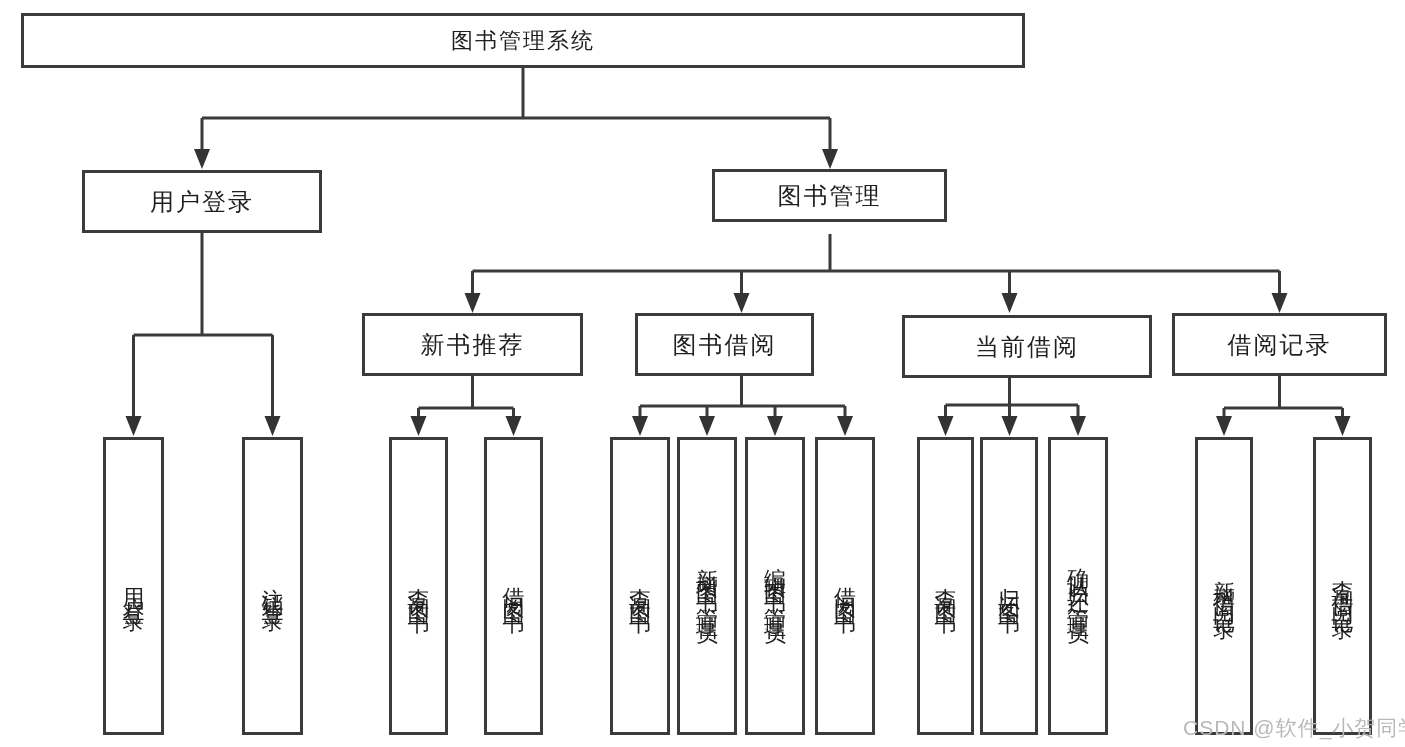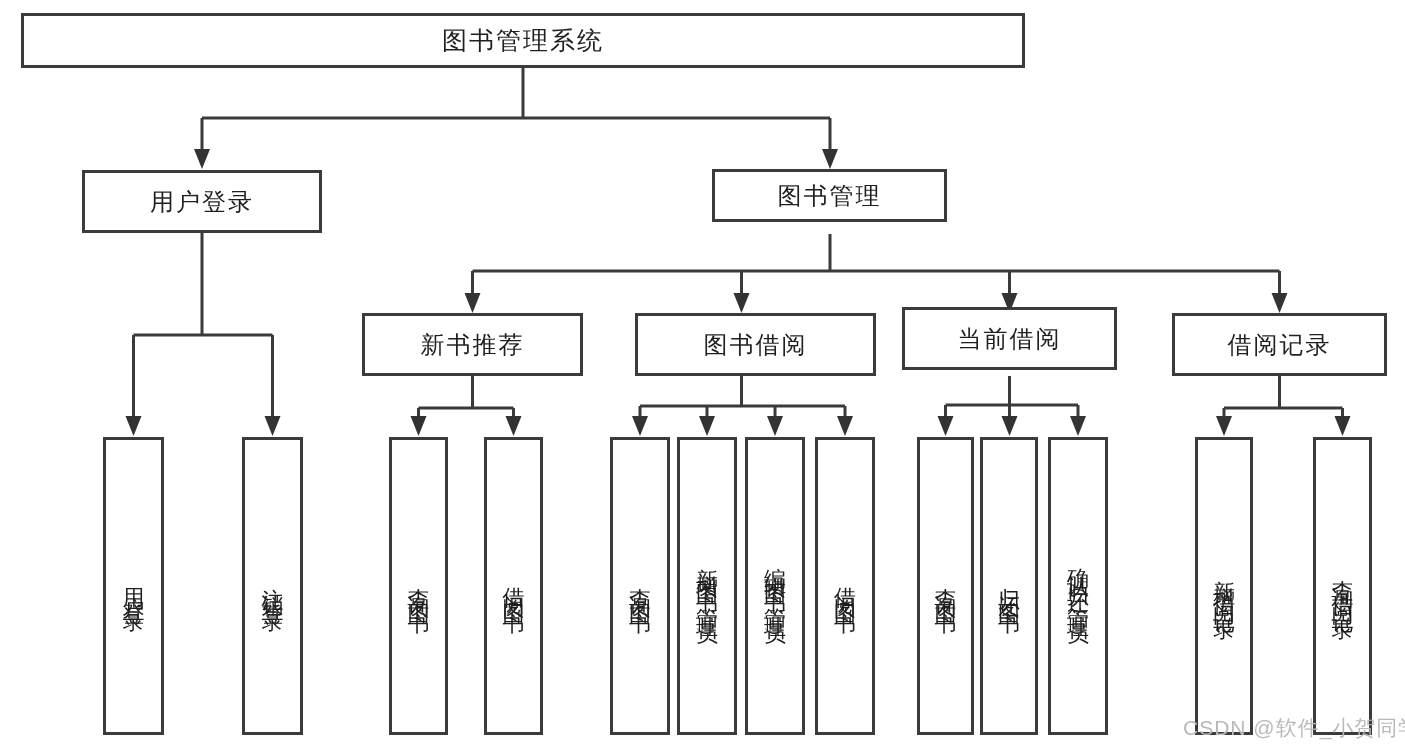--- a/index.html
+++ b/index.html
@@ -32,21 +32,21 @@
     align-items: center;
     justify-content: center;
   }
   .hlbl {
     font-size: 24px;
     color: #1f1f1f;
     letter-spacing: 2px;
     white-space: nowrap;
   }
   .root-lbl {
-    font-size: 25px;
+    font-size: 22px;
   }
   .vlbl {
     writing-mode: vertical-lr;
     font-size: 22px;
     letter-spacing: 8px;
     color: #1f1f1f;
     line-height: 1;
   }
   .watermark {
     position: absolute;
@@ -91,24 +91,24 @@
   <div class="node" style="left:82px; top:170px; width:240px; height:63px;">
     <span class="hlbl">用户登录</span>
   </div>
   <div class="node" style="left:712px; top:169px; width:235px; height:53px;">
     <span class="hlbl">图书管理</span>
   </div>
 
   <div class="node" style="left:362px; top:313px; width:221px; height:63px;">
     <span class="hlbl">新书推荐</span>
   </div>
-  <div class="node" style="left:635px; top:313px; width:241px; height:63px;">
+  <div class="node" style="left:635px; top:313px; width:179px; height:63px;">
     <span class="hlbl">图书借阅</span>
   </div>
-  <div class="node" style="left:902px; top:307px; width:215px; height:63px;">
+  <div class="node" style="left:902px; top:315px; width:250px; height:63px;">
     <span class="hlbl">当前借阅</span>
   </div>
   <div class="node" style="left:1172px; top:313px; width:215px; height:63px;">
     <span class="hlbl">借阅记录</span>
   </div>
 
   <div class="node" style="left:103px; top:437px; width:61px; height:298px;">
     <span class="vlbl">用户登录</span>
   </div>
   <div class="node" style="left:242px; top:437px; width:61px; height:298px;">

